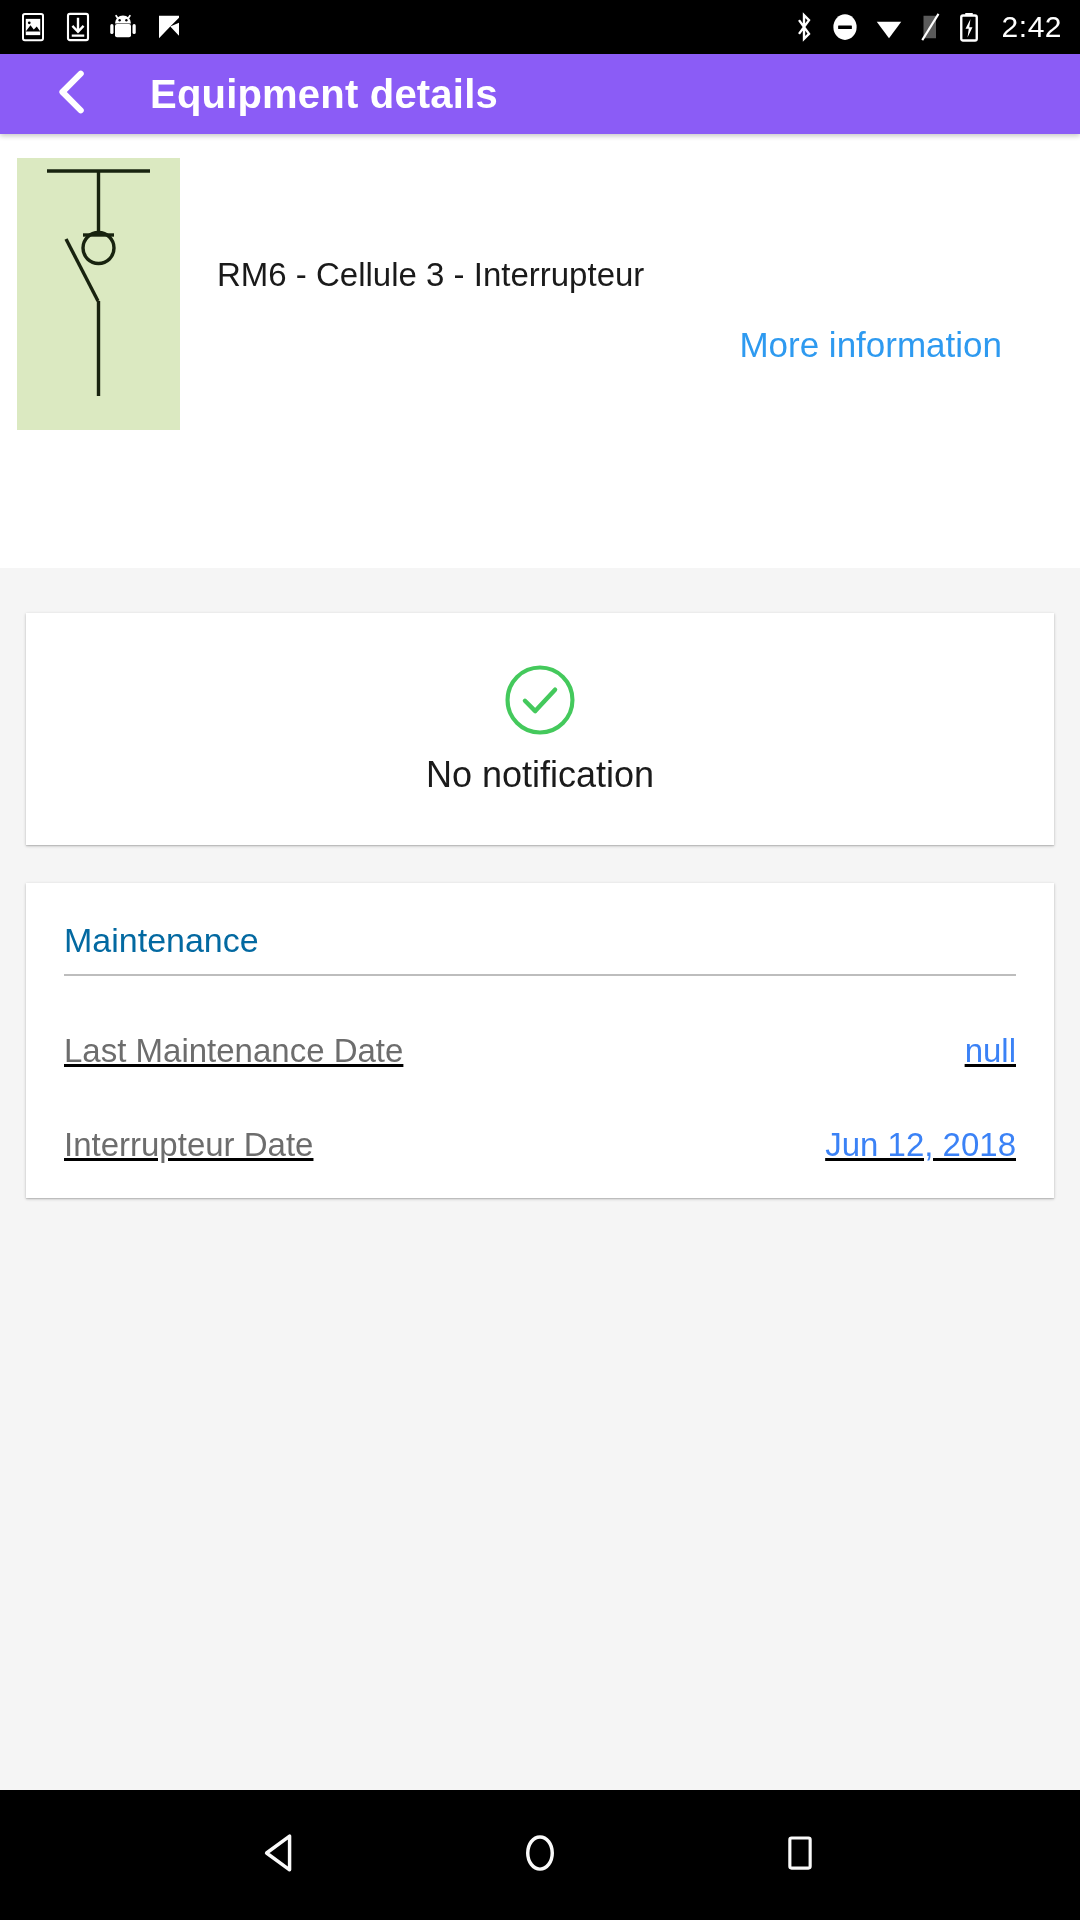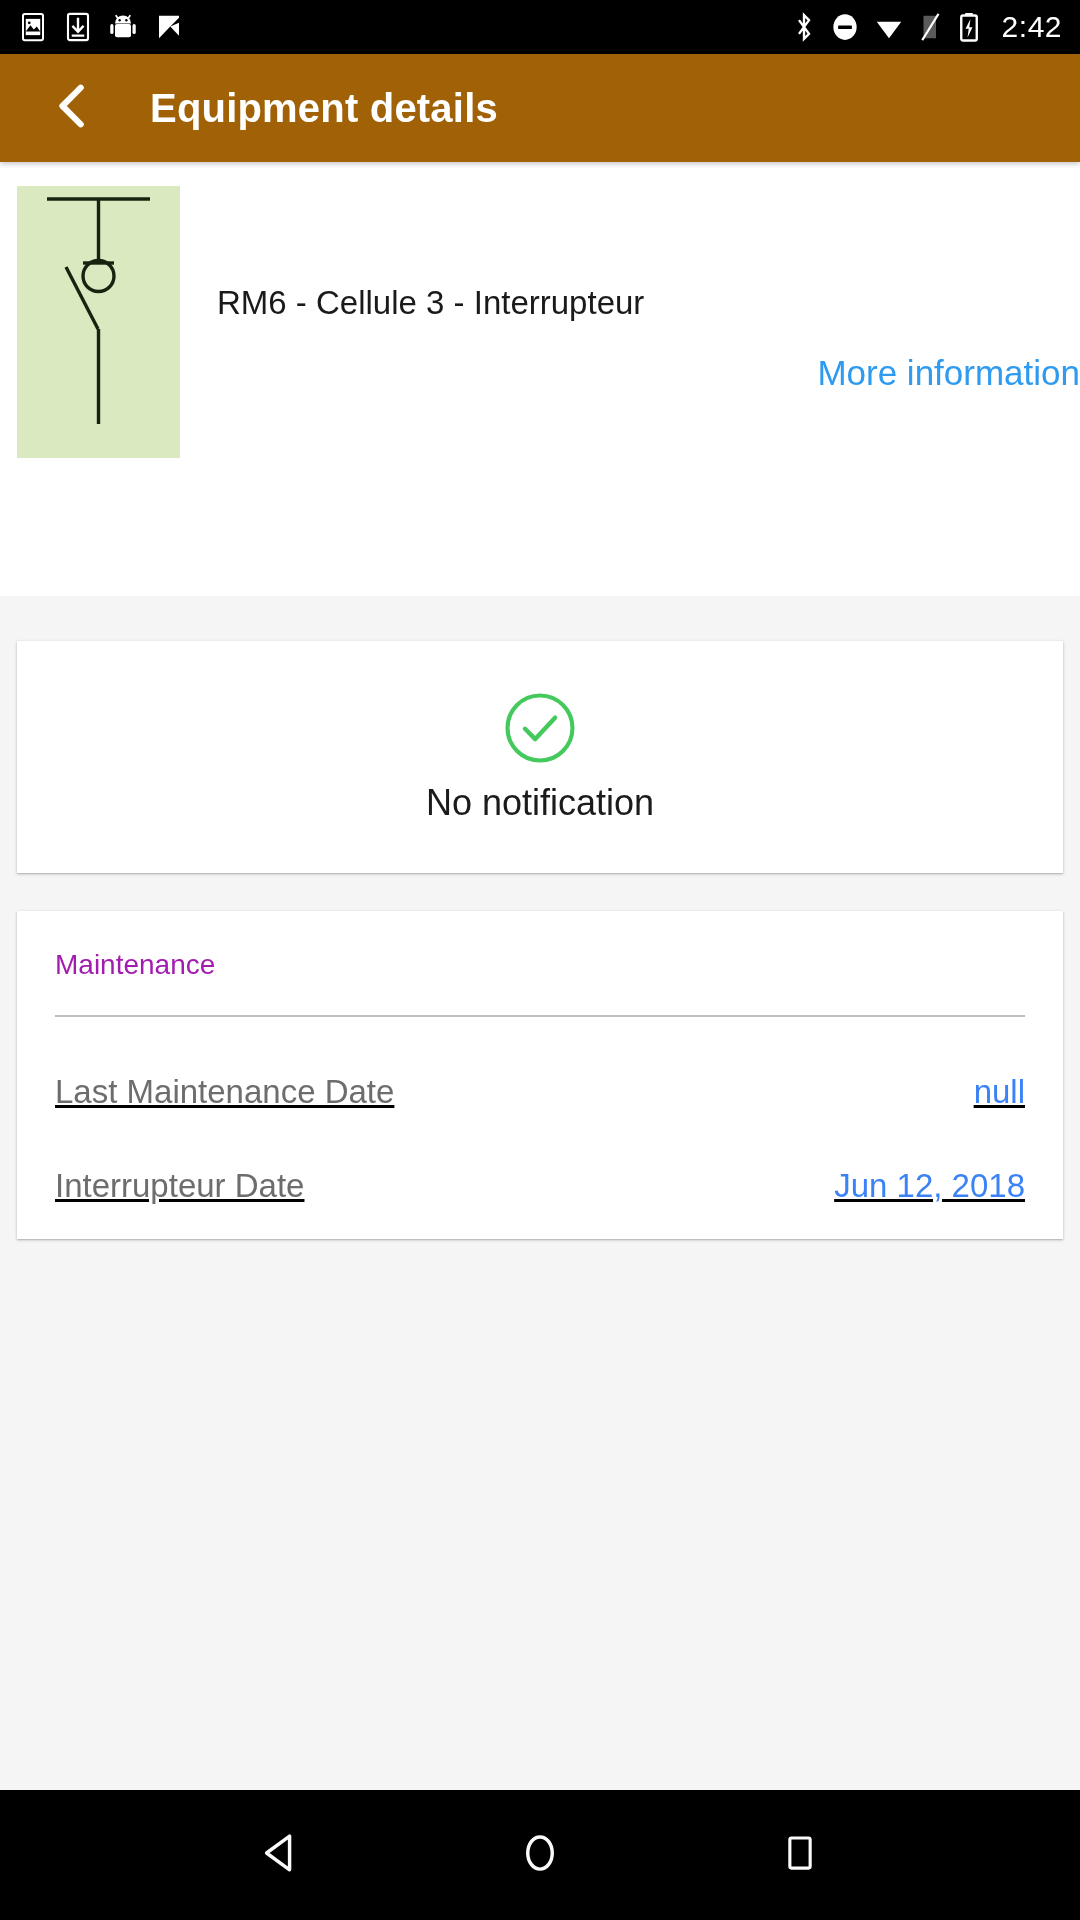--- a/index.html
+++ b/index.html
@@ -27,21 +27,21 @@
   .status-right { display:flex; align-items:center; gap:13px; margin-left:auto; }
   .sb-icon { display:flex; align-items:center; justify-content:center; }
   .status-time {
     font-size:30px; font-weight:400; color:#fff;
     letter-spacing:0.5px; margin-left:8px;
     font-family:"Liberation Sans", sans-serif;
   }
 
   
   .app-bar {
-    height:108px; background:#a16207;
+    height:80px; background:#8b5cf6;
     display:flex; align-items:center;
     padding-left:36px;
     flex:0 0 auto;
     box-shadow:0 2px 5px rgba(0,0,0,0.22);
     position:relative; z-index:5;
   }
   .back-btn {
     width:72px; height:72px;
     display:flex; align-items:center; justify-content:center;
     cursor:pointer;
@@ -68,58 +68,58 @@
   }
   .equip-thumb {
     width:163px; height:272px;
     background:#dbe9c1;
     margin-left:17px;
     flex:0 0 auto;
   }
   .equip-text {
     flex:1 1 auto;
     display:flex; flex-direction:column;
-    padding-left:37px; 
+    padding-left:37px; padding-right:78px;
     padding-top:96px;
   }
   .equip-name {
     font-size:33px; color:#1a1a1a; line-height:1.3;
   }
   .more-info {
     margin-top:28px;
     align-self:flex-end;
     font-size:35px; color:#2e9af0;
     cursor:pointer;
   }
 
   
   .card {
     background:#fff;
-    margin:0 17px;
+    margin:0 26px;
     box-shadow:0 1px 3px rgba(0,0,0,0.22), 0 1px 1px rgba(0,0,0,0.10);
   }
   .notif-card {
     margin-top:45px;
     height:232px;
     display:flex; flex-direction:column;
     align-items:center; justify-content:center;
   }
   .check-circle { margin-bottom:12px; }
   .notif-text {
     font-size:36px; color:#1b1b1b;
   }
 
   .maint-card {
     margin-top:38px;
     padding:0 38px;
     padding-bottom:34px;
   }
   .maint-title {
-    font-size:28px; color:#a21caf;
-    padding-top:38px; padding-bottom:34px;
+    font-size:34px; color:#0369a1;
+    padding-top:38px; padding-bottom:14px;
   }
   .maint-divider {
     height:2px; background:#bdbdbd; width:100%;
   }
   .maint-row {
     display:flex; align-items:center; justify-content:space-between;
     padding-top:56px;
     text-decoration:underline;
   }
   .maint-row:first-of-type { padding-top:64px; }

